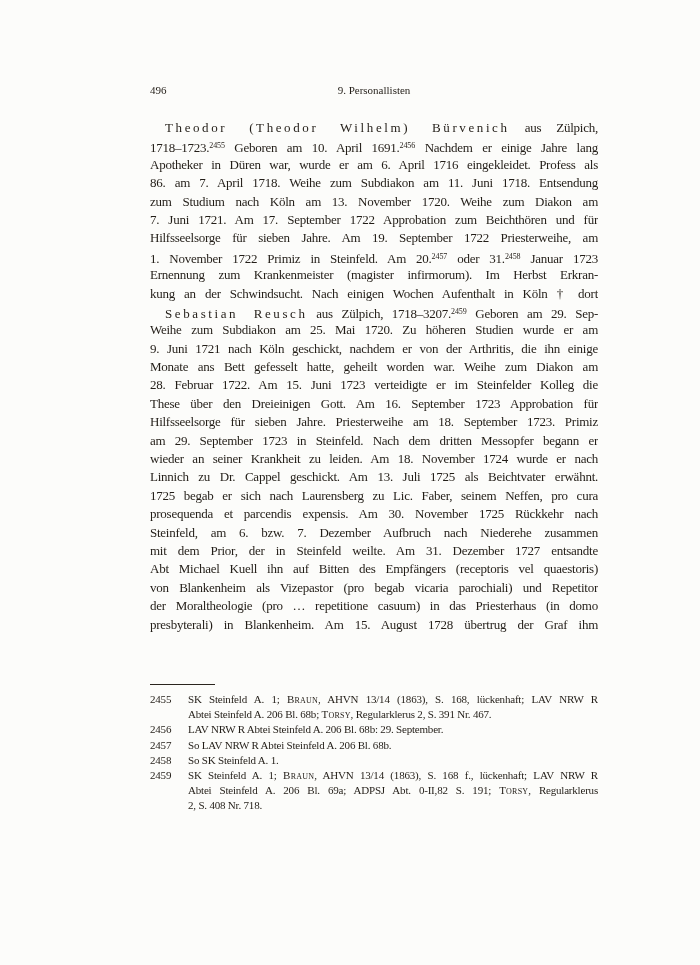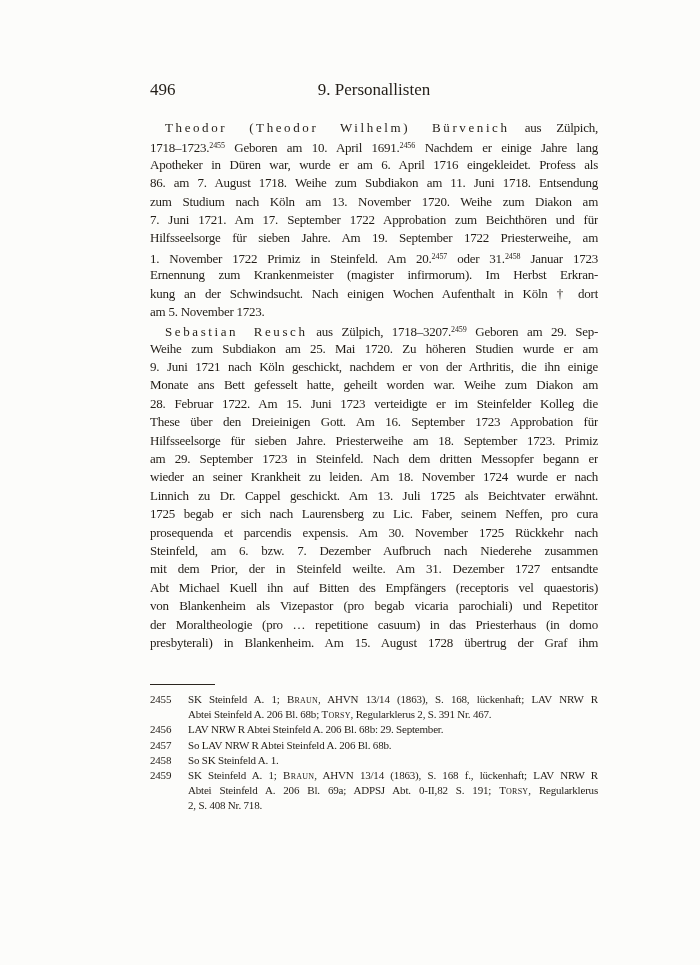--- a/index.html
+++ b/index.html
@@ -14,21 +14,21 @@
     color: #221d17;
     font-family: "Liberation Serif", "DejaVu Serif", serif;
     overflow: hidden;
   }
   .running-header {
     position: absolute;
     top: 81px;
     left: 150px;
     width: 448px;
     height: 18px;
-    font-size: 17px;
+    font-size: 11px;
     line-height: 18px;
   }
   .page-number {
     position: absolute;
     left: 0;
     top: 0;
   }
   .running-title {
     display: block;
     text-align: center;
@@ -102,28 +102,27 @@
 <header class="running-header">
   <span class="page-number">496</span>
   <span class="running-title">9. Personallisten</span>
 </header>
 
 <main class="body-text" id="paragraphs">
     <div class="para">
       <div class="line j ind"><span class="s-sperr">Theodor (Theodor Wilhelm) Bürvenich</span><span class="s-n"> aus Zülpich,</span></div>
       <div class="line j"><span class="s-n">1718–1723.</span><span class="s-sup">2455</span><span class="s-n"> Geboren am 10. April 1691.</span><span class="s-sup">2456</span><span class="s-n"> Nachdem er einige Jahre lang</span></div>
       <div class="line j"><span class="s-n">Apotheker in Düren war, wurde er am 6. April 1716 eingekleidet. Profess als</span></div>
-      <div class="line j"><span class="s-n">86. am 7. August 1718. Weihe zum Subdiakon am 11. Juni 1718. Entsendung</span></div>
+      <div class="line j"><span class="s-n">86. am 7. April 1718. Weihe zum Subdiakon am 11. Juni 1718. Entsendung</span></div>
       <div class="line j"><span class="s-n">zum Studium nach Köln am 13. November 1720. Weihe zum Diakon am</span></div>
       <div class="line j"><span class="s-n">7. Juni 1721. Am 17. September 1722 Approbation zum Beichthören und für</span></div>
       <div class="line j"><span class="s-n">Hilfsseelsorge für sieben Jahre. Am 19. September 1722 Priesterweihe, am</span></div>
       <div class="line j"><span class="s-n">1. November 1722 Primiz in Steinfeld. Am 20.</span><span class="s-sup">2457</span><span class="s-n"> oder 31.</span><span class="s-sup">2458</span><span class="s-n"> Januar 1723</span></div>
       <div class="line j"><span class="s-n">Ernennung zum Krankenmeister (</span><span class="s-i">magister infirmorum</span><span class="s-n">). Im Herbst Erkran-</span></div>
       <div class="line j"><span class="s-n">kung an der Schwindsucht. Nach einigen Wochen Aufenthalt in Köln † dort</span></div>
-      <div class="line"><span class="s-n">am 5. November 1723.</span></div>
     </div>
     <div class="para">
       <div class="line j ind"><span class="s-sperr">Sebastian Reusch</span><span class="s-n"> aus Zülpich, 1718–3207.</span><span class="s-sup">2459</span><span class="s-n"> Geboren am 29. Sep-</span></div>
       <div class="line j"><span class="s-n">Weihe zum Subdiakon am 25. Mai 1720. Zu höheren Studien wurde er am</span></div>
       <div class="line j"><span class="s-n">9. Juni 1721 nach Köln geschickt, nachdem er von der Arthritis, die ihn einige</span></div>
       <div class="line j"><span class="s-n">Monate ans Bett gefesselt hatte, geheilt worden war. Weihe zum Diakon am</span></div>
       <div class="line j"><span class="s-n">28. Februar 1722. Am 15. Juni 1723 verteidigte er im Steinfelder Kolleg die</span></div>
       <div class="line j"><span class="s-n">These über den Dreieinigen Gott. Am 16. September 1723 Approbation für</span></div>
       <div class="line j"><span class="s-n">Hilfsseelsorge für sieben Jahre. Priesterweihe am 18. September 1723. Primiz</span></div>
       <div class="line j"><span class="s-n">am 29. September 1723 in Steinfeld. Nach dem dritten Messopfer begann er</span></div>

